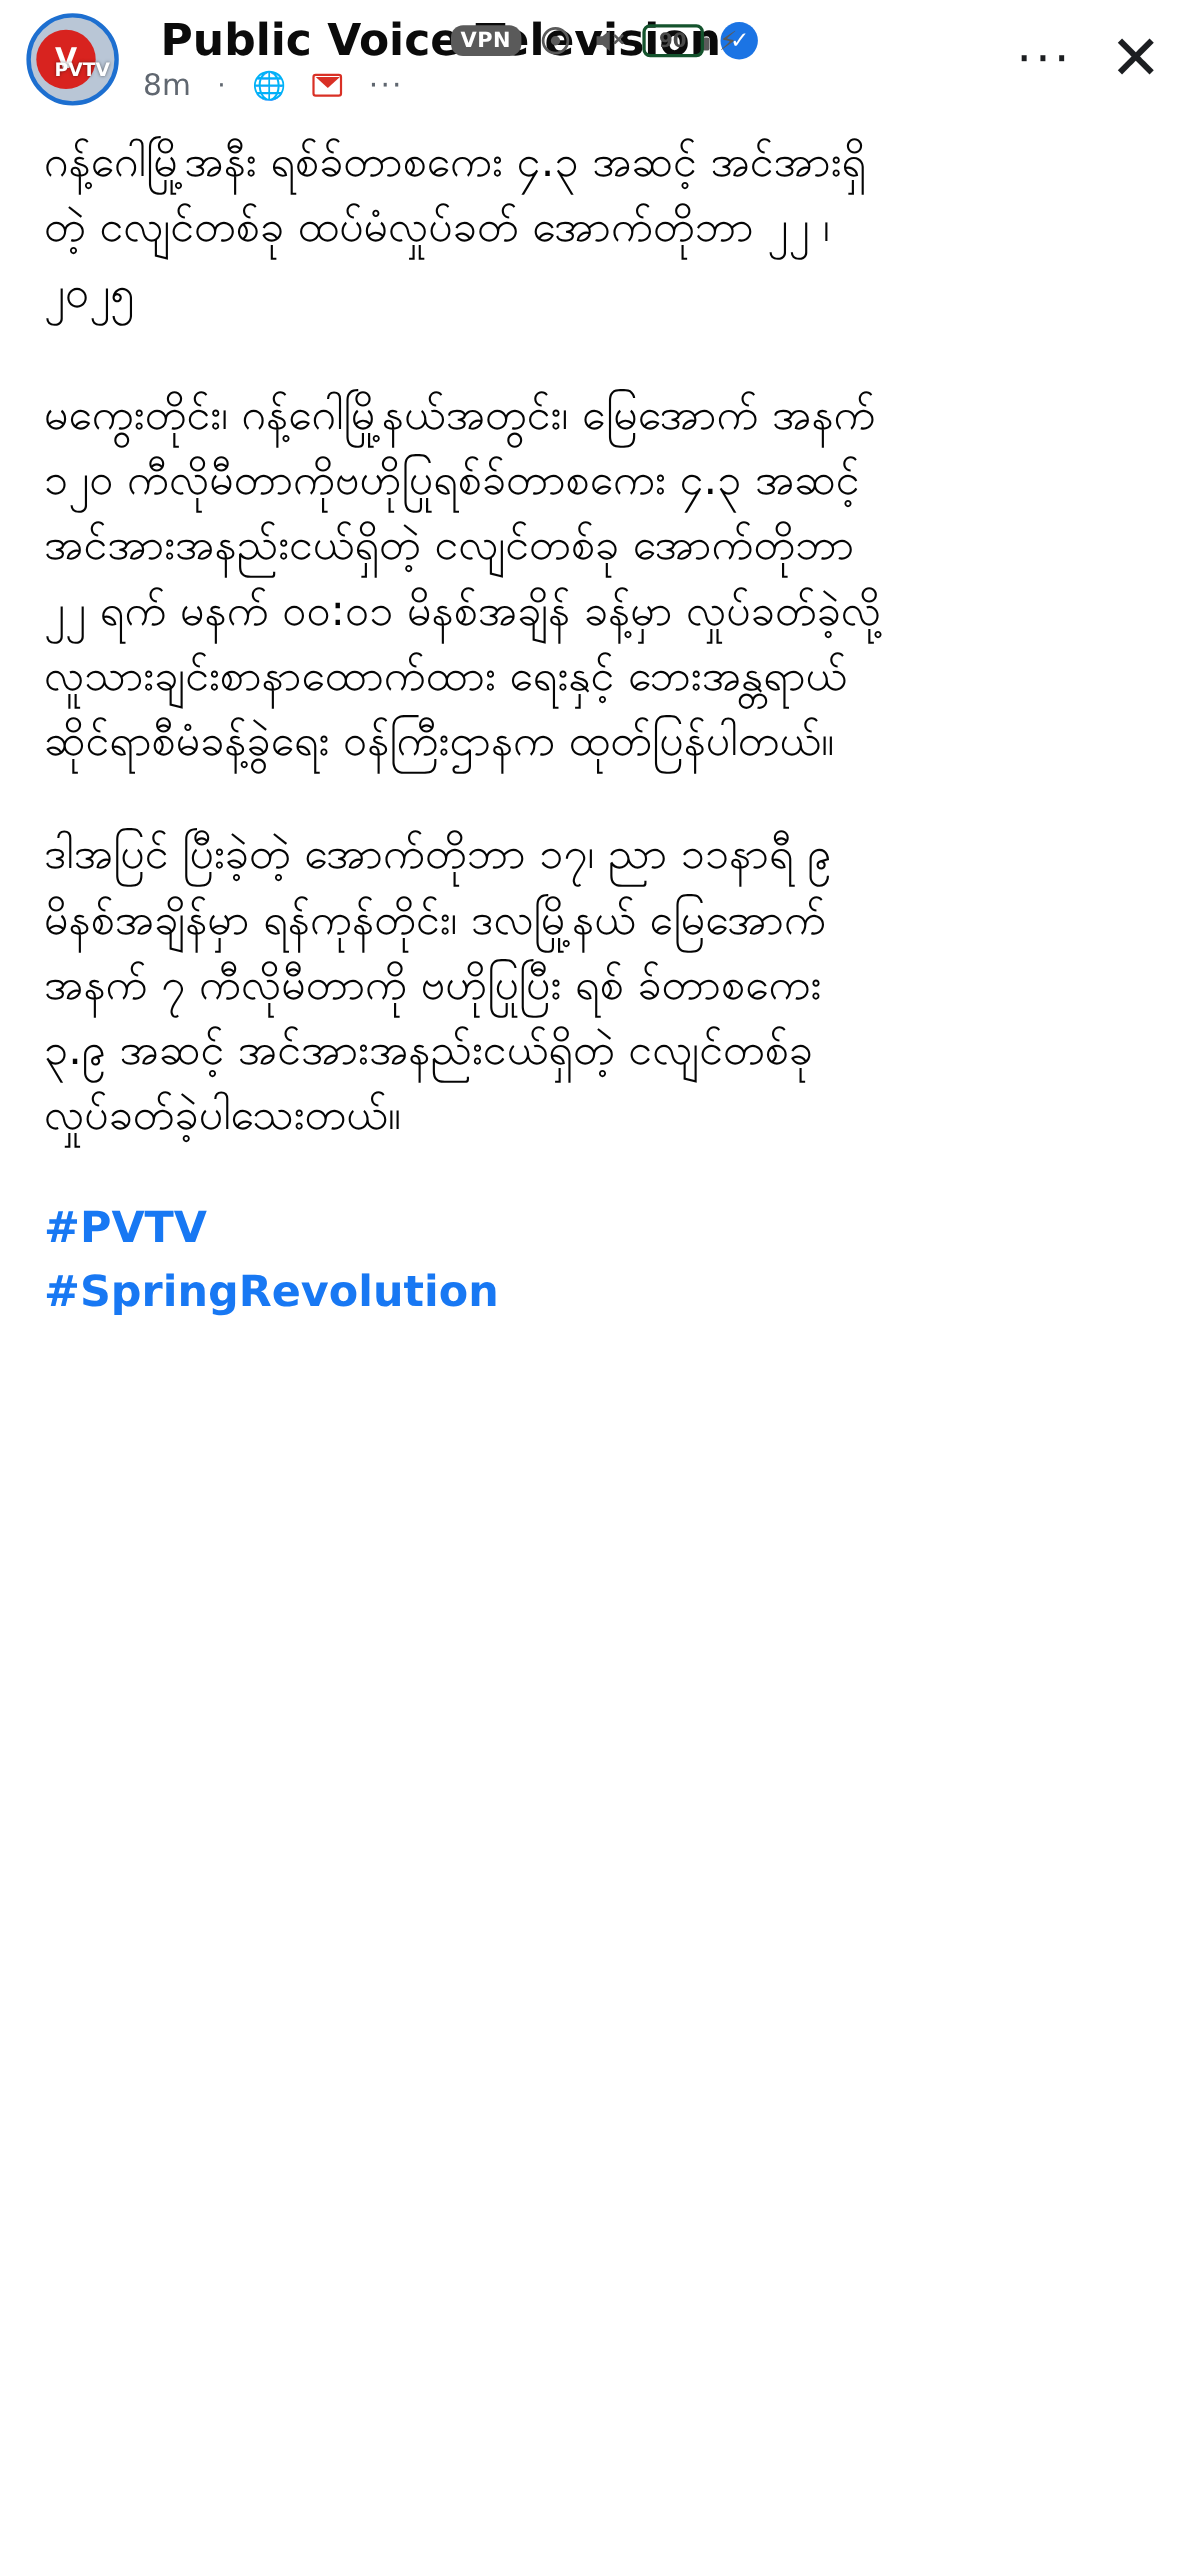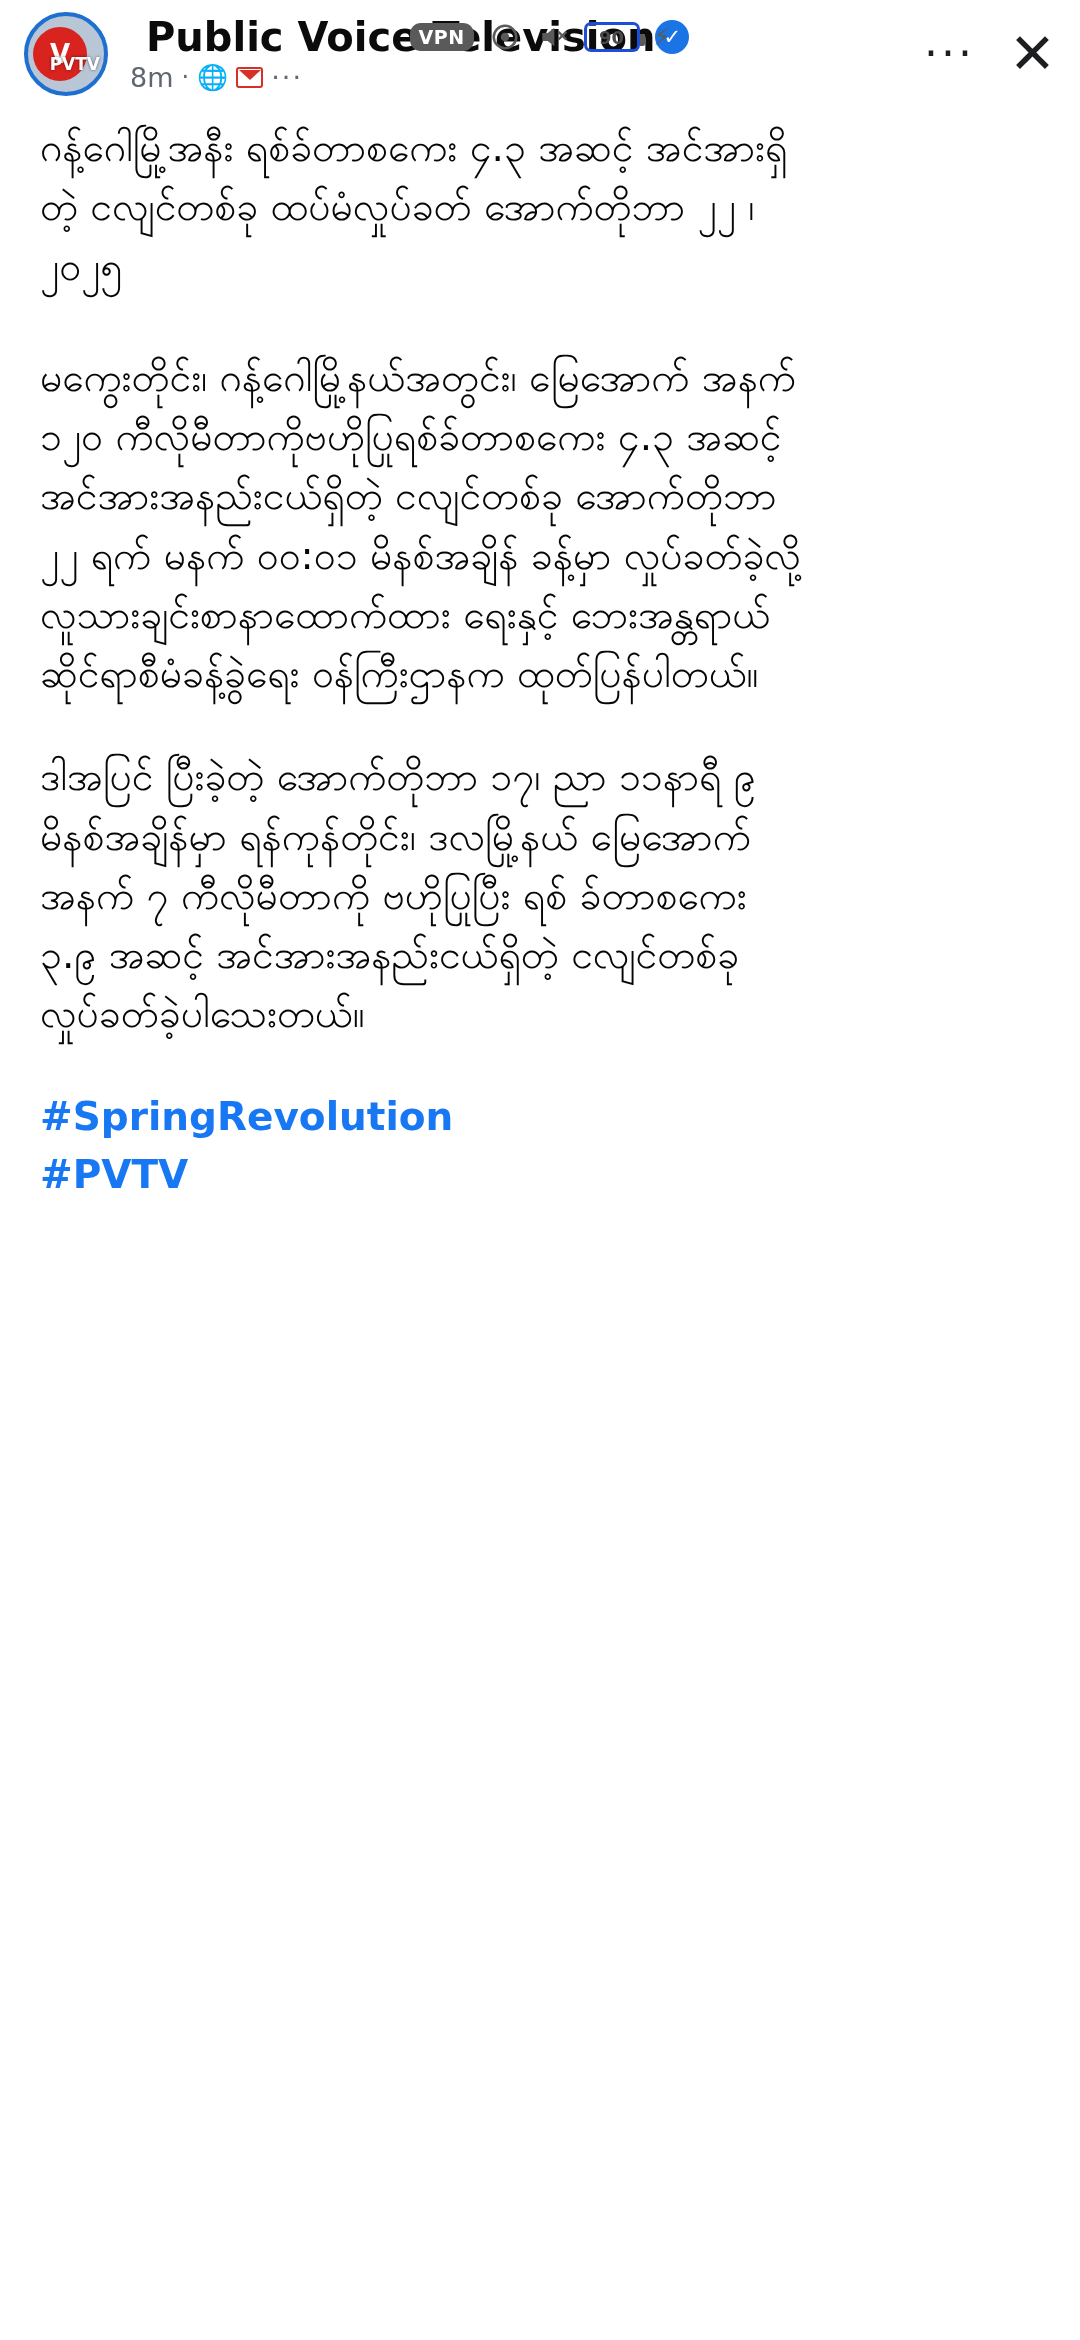--- a/index.html
+++ b/index.html
@@ -40,21 +40,21 @@
     border-radius: 11px;
     padding: 3px 9px;
     letter-spacing: 0.5px;
   }
   .sb-icon {
     width: 34px; height: 34px;
     display: flex; align-items: center; justify-content: center;
     color: #5a5a5a;
   }
   .sb-battery {
-    border: 3px solid #1d4ed8;
+    border: 3px solid #14532d;
     border-radius: 7px;
     width: 56px; height: 30px;
     display: flex; align-items: center; justify-content: center;
     font-size: 18px; font-weight: bold; color: #4a4a4a;
     position: relative;
   }
   .sb-battery::after {
     content: "";
     position: absolute;
     right: -8px; top: 9px;
@@ -127,21 +127,21 @@
     border-radius: 50%;
     background: #1b74e4;
     color: #ffffff;
     font-size: 21px;
     display: flex; align-items: center; justify-content: center;
     flex: 0 0 auto;
   }
   .meta-row {
     display: flex;
     align-items: center;
-    gap: 8px;
+    gap: 24px;
     margin-top: 4px;
   }
   .meta-time { font-size: 27px; color: #606770; }
   .meta-dot { font-size: 24px; color: #606770; }
   .globe-icon { font-size: 25px; color: #606770; }
   .gmail-icon {
     width: 27px; height: 21px;
     background: #ffffff;
     border: 2px solid #d93025;
     border-radius: 3px;
@@ -240,18 +240,18 @@
       <span class="dots-btn">···</span>
       <span class="close-btn">✕</span>
     </div>
   </div>
 
   <div class="post-body">
     <div class="para first">ဂန့်ဂေါမြို့အနီး ရစ်ခ်တာစကေး ၄.၃ အဆင့် အင်အားရှိတဲ့ ငလျင်တစ်ခု ထပ်မံလှုပ်ခတ် အောက်တိုဘာ ၂၂ ၊ ၂၀၂၅</div>
     <div class="para">မကွေးတိုင်း၊ ဂန့်ဂေါမြို့နယ်အတွင်း၊ မြေအောက် အနက် ၁၂၀ ကီလိုမီတာကိုဗဟိုပြုရစ်ခ်တာစကေး ၄.၃ အဆင့် အင်အားအနည်းငယ်ရှိတဲ့ ငလျင်တစ်ခု အောက်တိုဘာ ၂၂ ရက် မနက် ၀၀:၀၁ မိနစ်အချိန် ခန့်မှာ လှုပ်ခတ်ခဲ့လို့ လူသားချင်းစာနာထောက်ထား ရေးနှင့် ဘေးအန္တရာယ်ဆိုင်ရာစီမံခန့်ခွဲရေး ဝန်ကြီးဌာနက ထုတ်ပြန်ပါတယ်။</div>
     <div class="para">ဒါအပြင် ပြီးခဲ့တဲ့ အောက်တိုဘာ ၁၇၊ ညာ ၁၁နာရီ ၉ မိနစ်အချိန်မှာ ရန်ကုန်တိုင်း၊ ဒလမြို့နယ် မြေအောက်အနက် ၇ ကီလိုမီတာကို ဗဟိုပြုပြီး ရစ် ခ်တာစကေး ၃.၉ အဆင့် အင်အားအနည်းငယ်ရှိတဲ့ ငလျင်တစ်ခု လှုပ်ခတ်ခဲ့ပါသေးတယ်။</div>
     <div class="hashtags">
+      <span class="hashtag">#PVTV</span>
       <span class="hashtag">#SpringRevolution</span>
-      <span class="hashtag">#PVTV</span>
     </div>
   </div>
 
 </div>
 
 </body></html>

